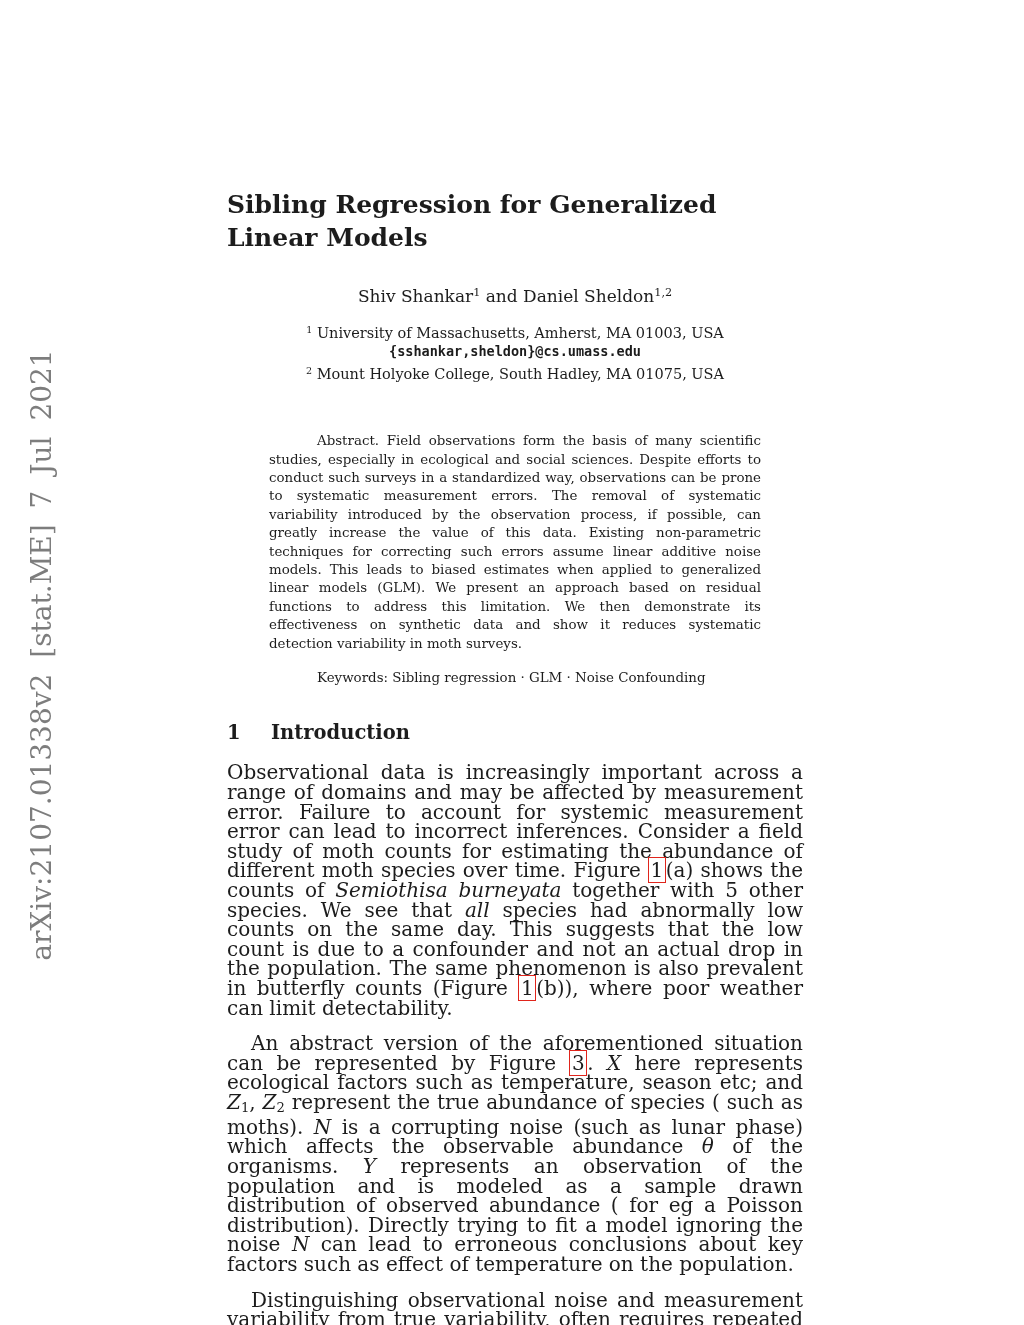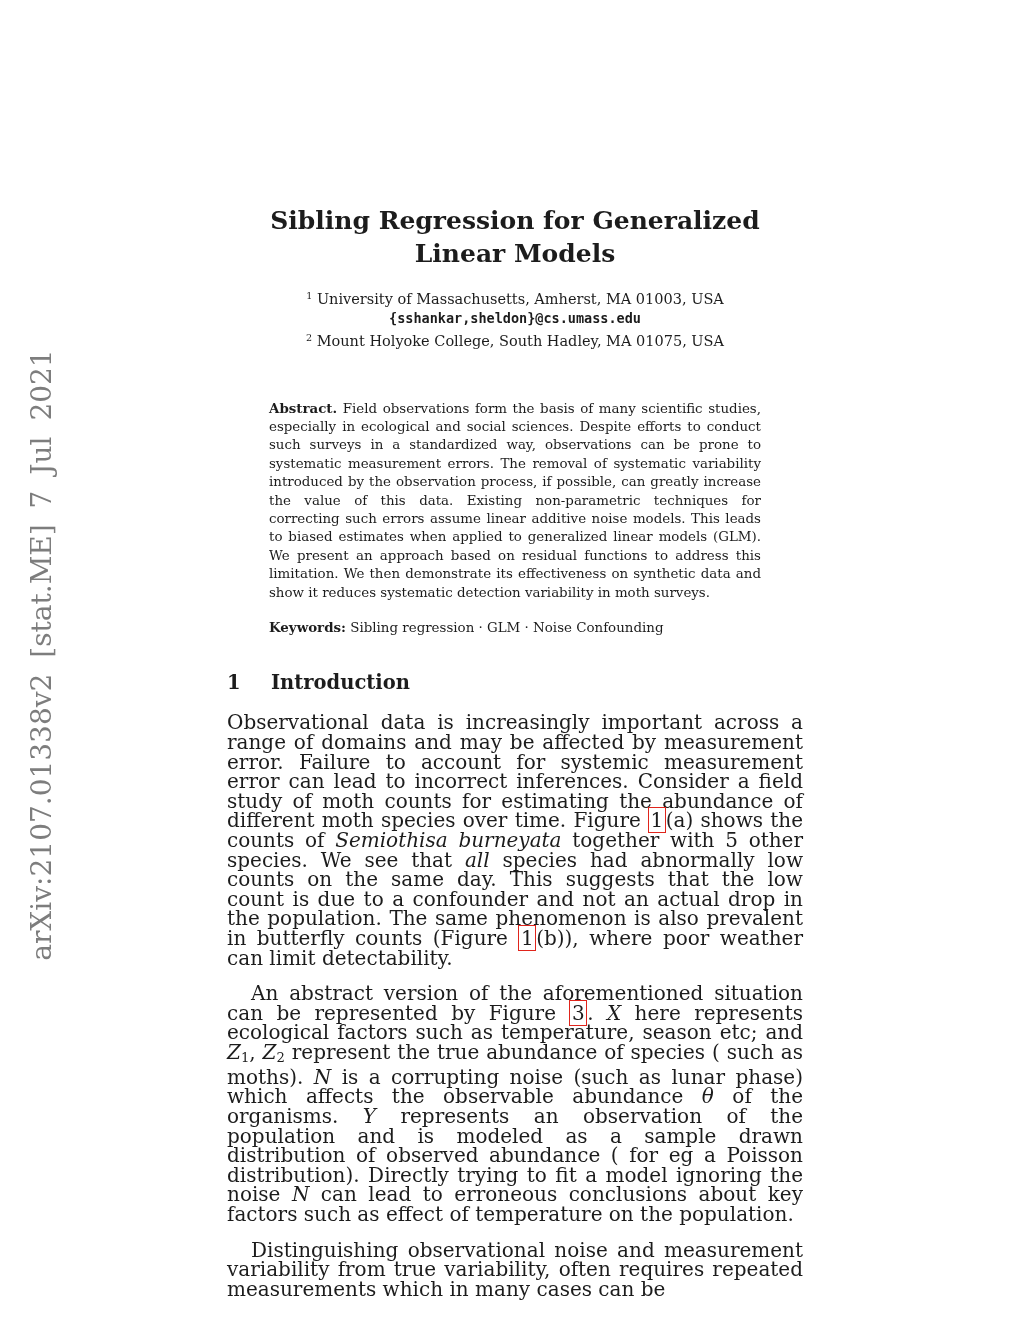--- a/index.html
+++ b/index.html
@@ -7,28 +7,28 @@
     position:relative;width:1024px;height:1325px;background:#ffffff;
     overflow:hidden;font-family:"DejaVu Serif",serif;color:#1c1c1c;
     -webkit-font-smoothing:antialiased;
   }
   .arxiv-watermark{
     position:absolute;left:41px;top:655px;
     transform:translate(-50%,-50%) rotate(-90deg);
     white-space:nowrap;font-size:28px;color:#7d7d7d;word-spacing:7px;
   }
   .doc{position:absolute;left:227px;top:188px;width:576px;}
-  .title{margin:16px;font-size:25px;line-height:33px;font-weight:700;text-align:center;}
+  .title{margin:0;font-size:25px;line-height:33px;font-weight:700;text-align:left;}
   .authors{margin-top:28px;text-align:center;font-size:17px;line-height:21px;}
-  .affiliations{text-align:center;font-size:14.5px;line-height:19px;}
+  .affiliations{margin-top:13px;text-align:center;font-size:14.5px;line-height:19px;}
   .aff-line{margin:0;}
   .seg-sup{font-size:66%;vertical-align:0.5em;}
   .seg-sub{font-size:66%;vertical-align:-0.25em;}
   .seg-mono{font-family:"DejaVu Sans Mono",monospace;font-size:13.5px;font-weight:bold;}
-  .seg-b{font-weight:700;}
+  .seg-b{font-weight:400;margin-left:48px;}
   .seg-i{font-style:italic;}
   .seg-ref{border:1.5px solid #e0241b;padding:0 1.5px;}
   .abstract{width:492px;margin:48px auto 0;font-size:13.4px;line-height:18.4px;text-align:justify;}
   .keywords{width:492px;margin:16px auto 0;font-size:13.4px;line-height:18.4px;text-align:left;}
   .section-heading{margin:34px 0 0;font-size:19.5px;line-height:24px;font-weight:700;display:flex;}
   .sec-num{width:44px;flex:0 0 auto;}
   .body-par{margin:18px 0 0;font-size:20px;line-height:19.6px;text-align:justify;}
   .body-par + .body-par{margin-top:16px;}
   .indent{text-indent:24px;}
 </style>
@@ -36,20 +36,21 @@
 <body>
 
 <div class="page">
 
   <div class="arxiv-watermark">arXiv:2107.01338v2 [stat.ME] 7 Jul 2021</div>
 
   <main class="doc">
 
     <h1 class="title">Sibling Regression for Generalized Linear Models</h1>
 
+    <div class="authors"><span>Shiv Shankar</span><span class="seg-sup">1</span><span> and Daniel Sheldon</span><span class="seg-sup">1,2</span></div>
 
     <div class="affiliations">
       <div class="aff-line"><span class="seg-sup">1</span><span> University of Massachusetts, Amherst, MA 01003, USA</span></div>
       <div class="aff-line"><span class="seg-mono">{sshankar,sheldon}@cs.umass.edu</span></div>
       <div class="aff-line"><span class="seg-sup">2</span><span> Mount Holyoke College, South Hadley, MA 01075, USA</span></div>
     </div>
 
     <div class="abstract"><span class="seg-b">Abstract.</span><span> Field observations form the basis of many scientific studies, especially in ecological and social sciences. Despite efforts to conduct such surveys in a standardized way, observations can be prone to systematic measurement errors. The removal of systematic variability introduced by the observation process, if possible, can greatly increase the value of this data. Existing non-parametric techniques for correcting such errors assume linear additive noise models. This leads to biased estimates when applied to generalized linear models (GLM). We present an approach based on residual functions to address this limitation. We then demonstrate its effectiveness on synthetic data and show it reduces systematic detection variability in moth surveys.</span></div>
 
     <div class="keywords"><span class="seg-b">Keywords:</span><span> Sibling regression · GLM · Noise Confounding</span></div>

